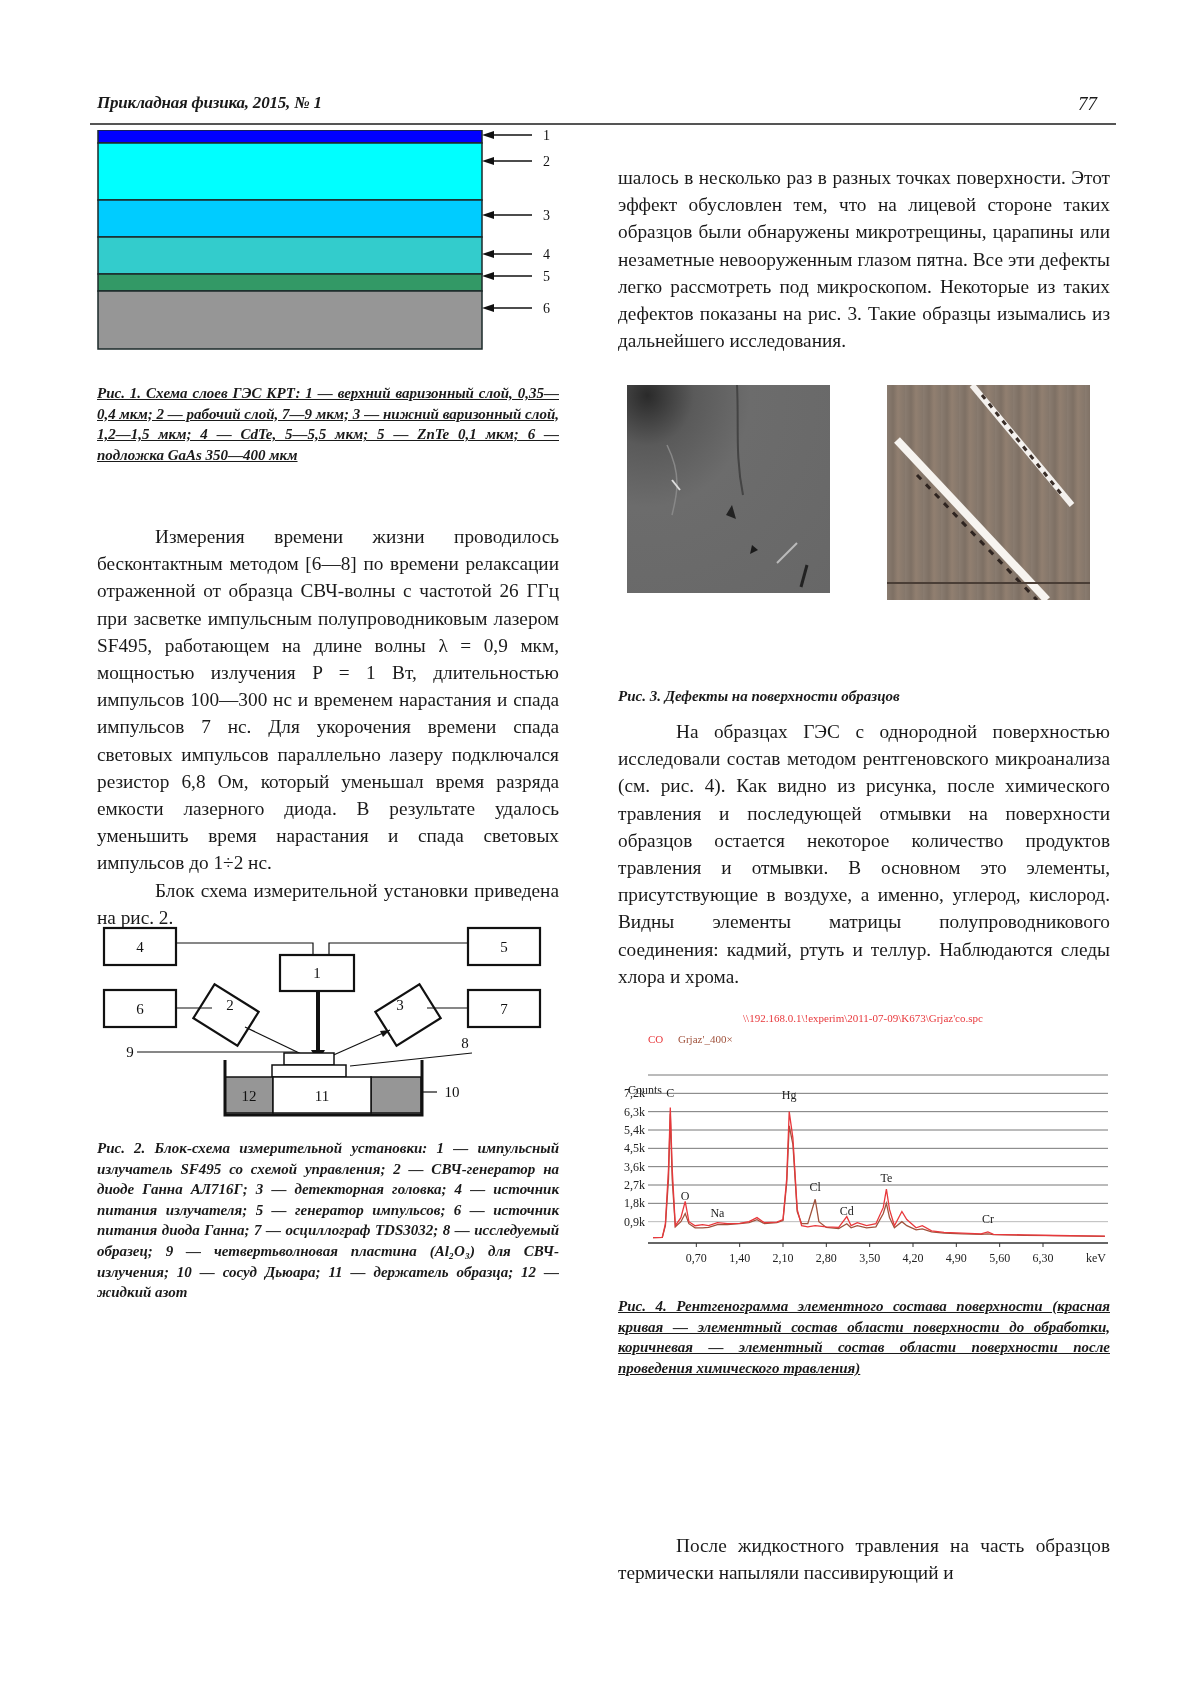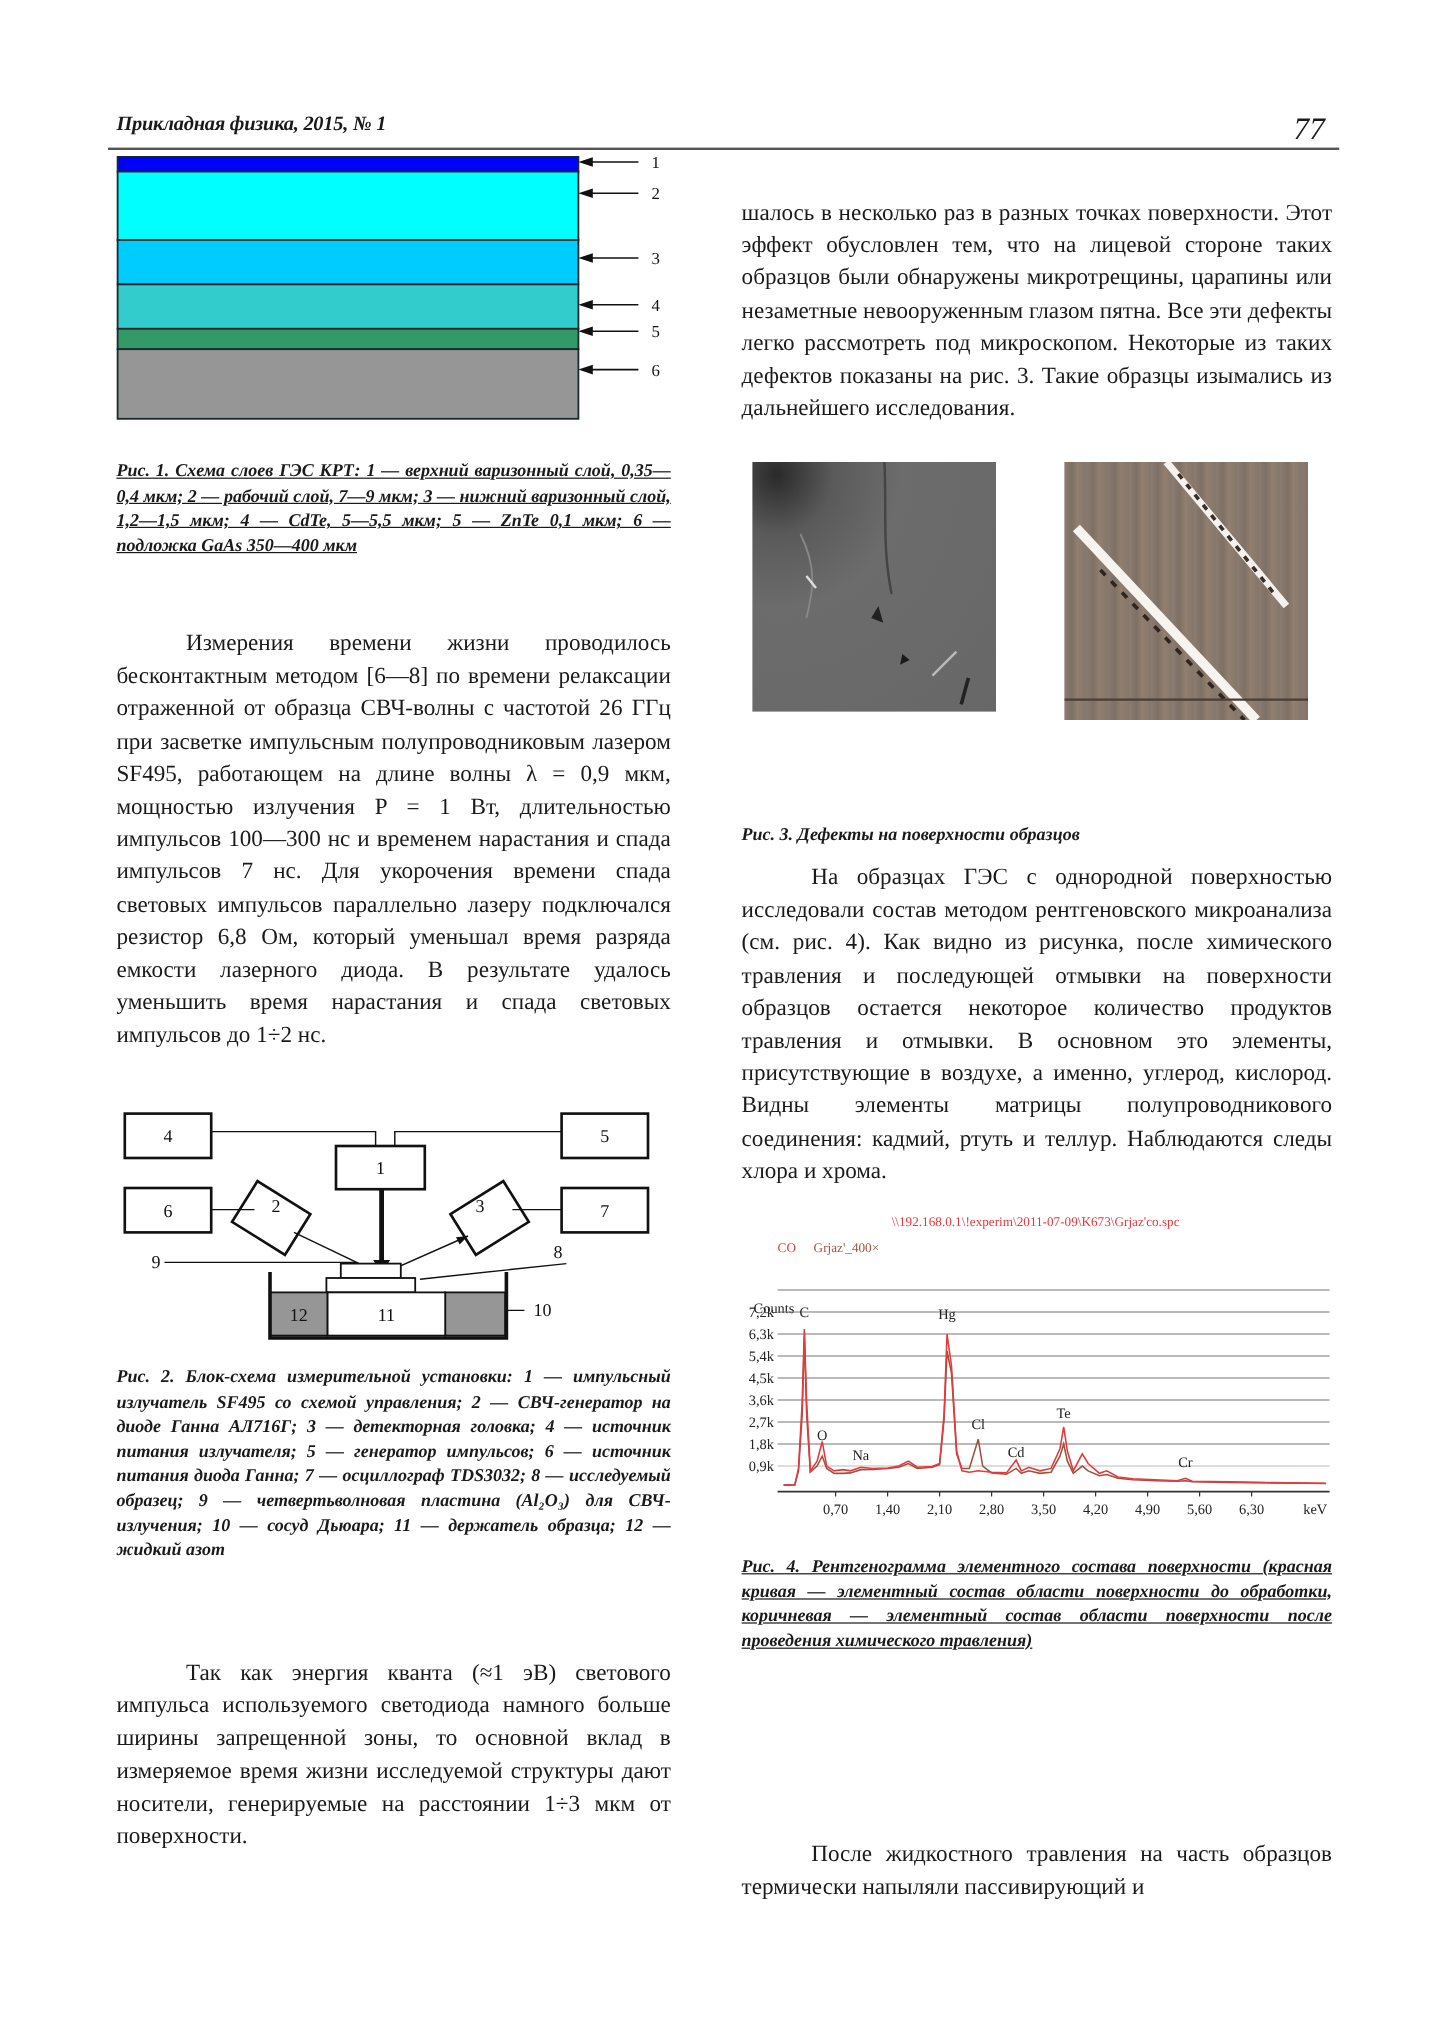--- a/index.html
+++ b/index.html
@@ -1,19 +1,19 @@
 <!DOCTYPE html>
 <html><head>
 <meta charset="utf-8">
 <style>
   html,body{margin:0;padding:0;background:#fff;}
   body{width:1200px;height:1698px;position:relative;overflow:hidden;font-family:"Liberation Serif","DejaVu Serif",serif;color:#1a1a1a;}
   .abs{position:absolute;}
   .hdr-title{left:97px;top:93px;font-style:italic;font-weight:bold;font-size:17px;letter-spacing:-0.2px;}
-  .hdr-page{left:1078px;top:93px;font-style:italic;font-size:26px;}
+  .hdr-page{left:1078px;top:93px;font-style:italic;font-size:19px;}
   .hdr-rule{left:90px;top:123px;width:1026px;height:2px;background:#555;}
   .col{font-size:19.3px;line-height:27.2px;text-align:justify;margin-top:29px;}
   .col p{margin:0;}
   .col p.ind{text-indent:58px;}
   .col p.last{text-align-last:left;}
   .cap{font-style:italic;font-weight:bold;font-size:15px;line-height:20.6px;text-align:justify;}
   .cap.cl{text-align-last:left;}
   svg text{font-family:"Liberation Serif","DejaVu Serif",serif;}
   .photo{position:absolute;}
 </style>
@@ -49,20 +49,21 @@
       <rect x="8" y="161" width="384" height="58" fill="#969696" stroke="#1b2a2a" stroke-width="1.5"></rect>
       <line x1="402" y1="178" x2="442" y2="178" stroke="#111" stroke-width="1.3"></line>
       <polygon points="392,178 404,174 404,182" fill="#111"></polygon>
       <text x="453" y="183" font-size="14" fill="#111">6</text>
     </g>
 </svg>
 <div class="abs cap" style="left:97px;top:383px;width:462px;text-decoration:underline;">Рис. 1. Схема слоев ГЭС КРТ: 1 — верхний варизонный слой, 0,35—0,4 мкм; 2 — рабочий слой, 7—9 мкм; 3 — нижний варизонный слой, 1,2—1,5 мкм; 4 — CdTe, 5—5,5 мкм; 5 — ZnTe 0,1 мкм; 6 — подложка GaAs 350—400 мкм</div>
 
 <div class="abs col" style="left:97px;top:494px;width:462px;">
   <p class="ind">Измерения времени жизни проводилось бесконтактным методом [6—8] по времени релаксации отраженной от образца СВЧ-волны с частотой 26 ГГц при засветке импульсным полупроводниковым лазером SF495, работающем на длине волны λ = 0,9 мкм, мощностью излучения P = 1 Вт, длительностью импульсов 100—300 нс и временем нарастания и спада импульсов 7 нс. Для укорочения времени спада световых импульсов параллельно лазеру подключался резистор 6,8 Ом, который уменьшал время разряда емкости лазерного диода. В результате удалось уменьшить время нарастания и спада световых импульсов до 1÷2 нс.</p>
+  <p class="ind last">Блок схема измерительной установки приведена на рис. 2.</p>
 </div>
 
 <svg class="abs" style="left:97px;top:920px;" width="470" height="200">
   <g fill="none" stroke="#111" stroke-width="2.2">
     <rect x="7" y="8" width="72" height="37"></rect>
     <rect x="7" y="70" width="72" height="37"></rect>
     <rect x="371" y="8" width="72" height="37"></rect>
     <rect x="371" y="70" width="72" height="37"></rect>
     <rect x="183" y="35" width="74" height="36"></rect>
     <rect x="0" y="0" width="40" height="52" transform="translate(129,95) rotate(-58) translate(-20,-26) rotate(0)"></rect>
@@ -99,21 +100,20 @@
     <text x="33" y="137">9</text>
     <text x="368" y="128">8</text>
     <text x="355" y="177">10</text>
     <text x="225" y="181">11</text>
     <text x="152" y="181">12</text>
   </g>
 </svg>
 <div class="abs cap" style="left:97px;top:1138px;width:462px;">Рис. 2. Блок-схема измерительной установки: 1 — импульсный излучатель SF495 со схемой управления; 2 — СВЧ-генератор на диоде Ганна АЛ716Г; 3 — детекторная головка; 4 — источник питания излучателя; 5 — генератор импульсов; 6 — источник питания диода Ганна; 7 — осциллограф TDS3032; 8 — исследуемый образец; 9 — четвертьволновая пластина (Al₂O₃) для СВЧ-излучения; 10 — сосуд Дьюара; 11 — держатель образца; 12 — жидкий азот</div>
 
 <div class="abs col" style="left:97px;top:1352px;width:462px;">
-  <p class="ind">Так как энергия кванта (≈1 эВ) светового импульса используемого светодиода намного больше ширины запрещенной зоны, то основной вклад в измеряемое время жизни исследуемой структуры дают носители, генерируемые на расстоянии 1÷3 мкм от поверхности.</p>
 </div>
 
 <div class="abs col" style="left:618px;top:135px;width:492px;">
   <p class="last">шалось в несколько раз в разных точках поверхности. Этот эффект обусловлен тем, что на лицевой стороне таких образцов были обнаружены микротрещины, царапины или незаметные невооруженным глазом пятна. Все эти дефекты легко рассмотреть под микроскопом. Некоторые из таких дефектов показаны на рис. 3. Такие образцы изымались из дальнейшего исследования.</p>
 </div>
 
 <div class="photo" style="left:627px;top:385px;width:203px;height:208px;background:radial-gradient(ellipse at 10% 5%,#2a2a2a 0%,#5a5a5a 18%,#6c6c6c 40%,#676767 100%);">
   <svg width="203" height="208" style="position:absolute;left:0;top:0;">
     <path d="M110,0 C112,40 108,70 116,110" stroke="#444" stroke-width="2" fill="none"></path>
     <path d="M40,60 C55,90 50,110 45,130" stroke="#888" stroke-width="1.5" fill="none"></path>

